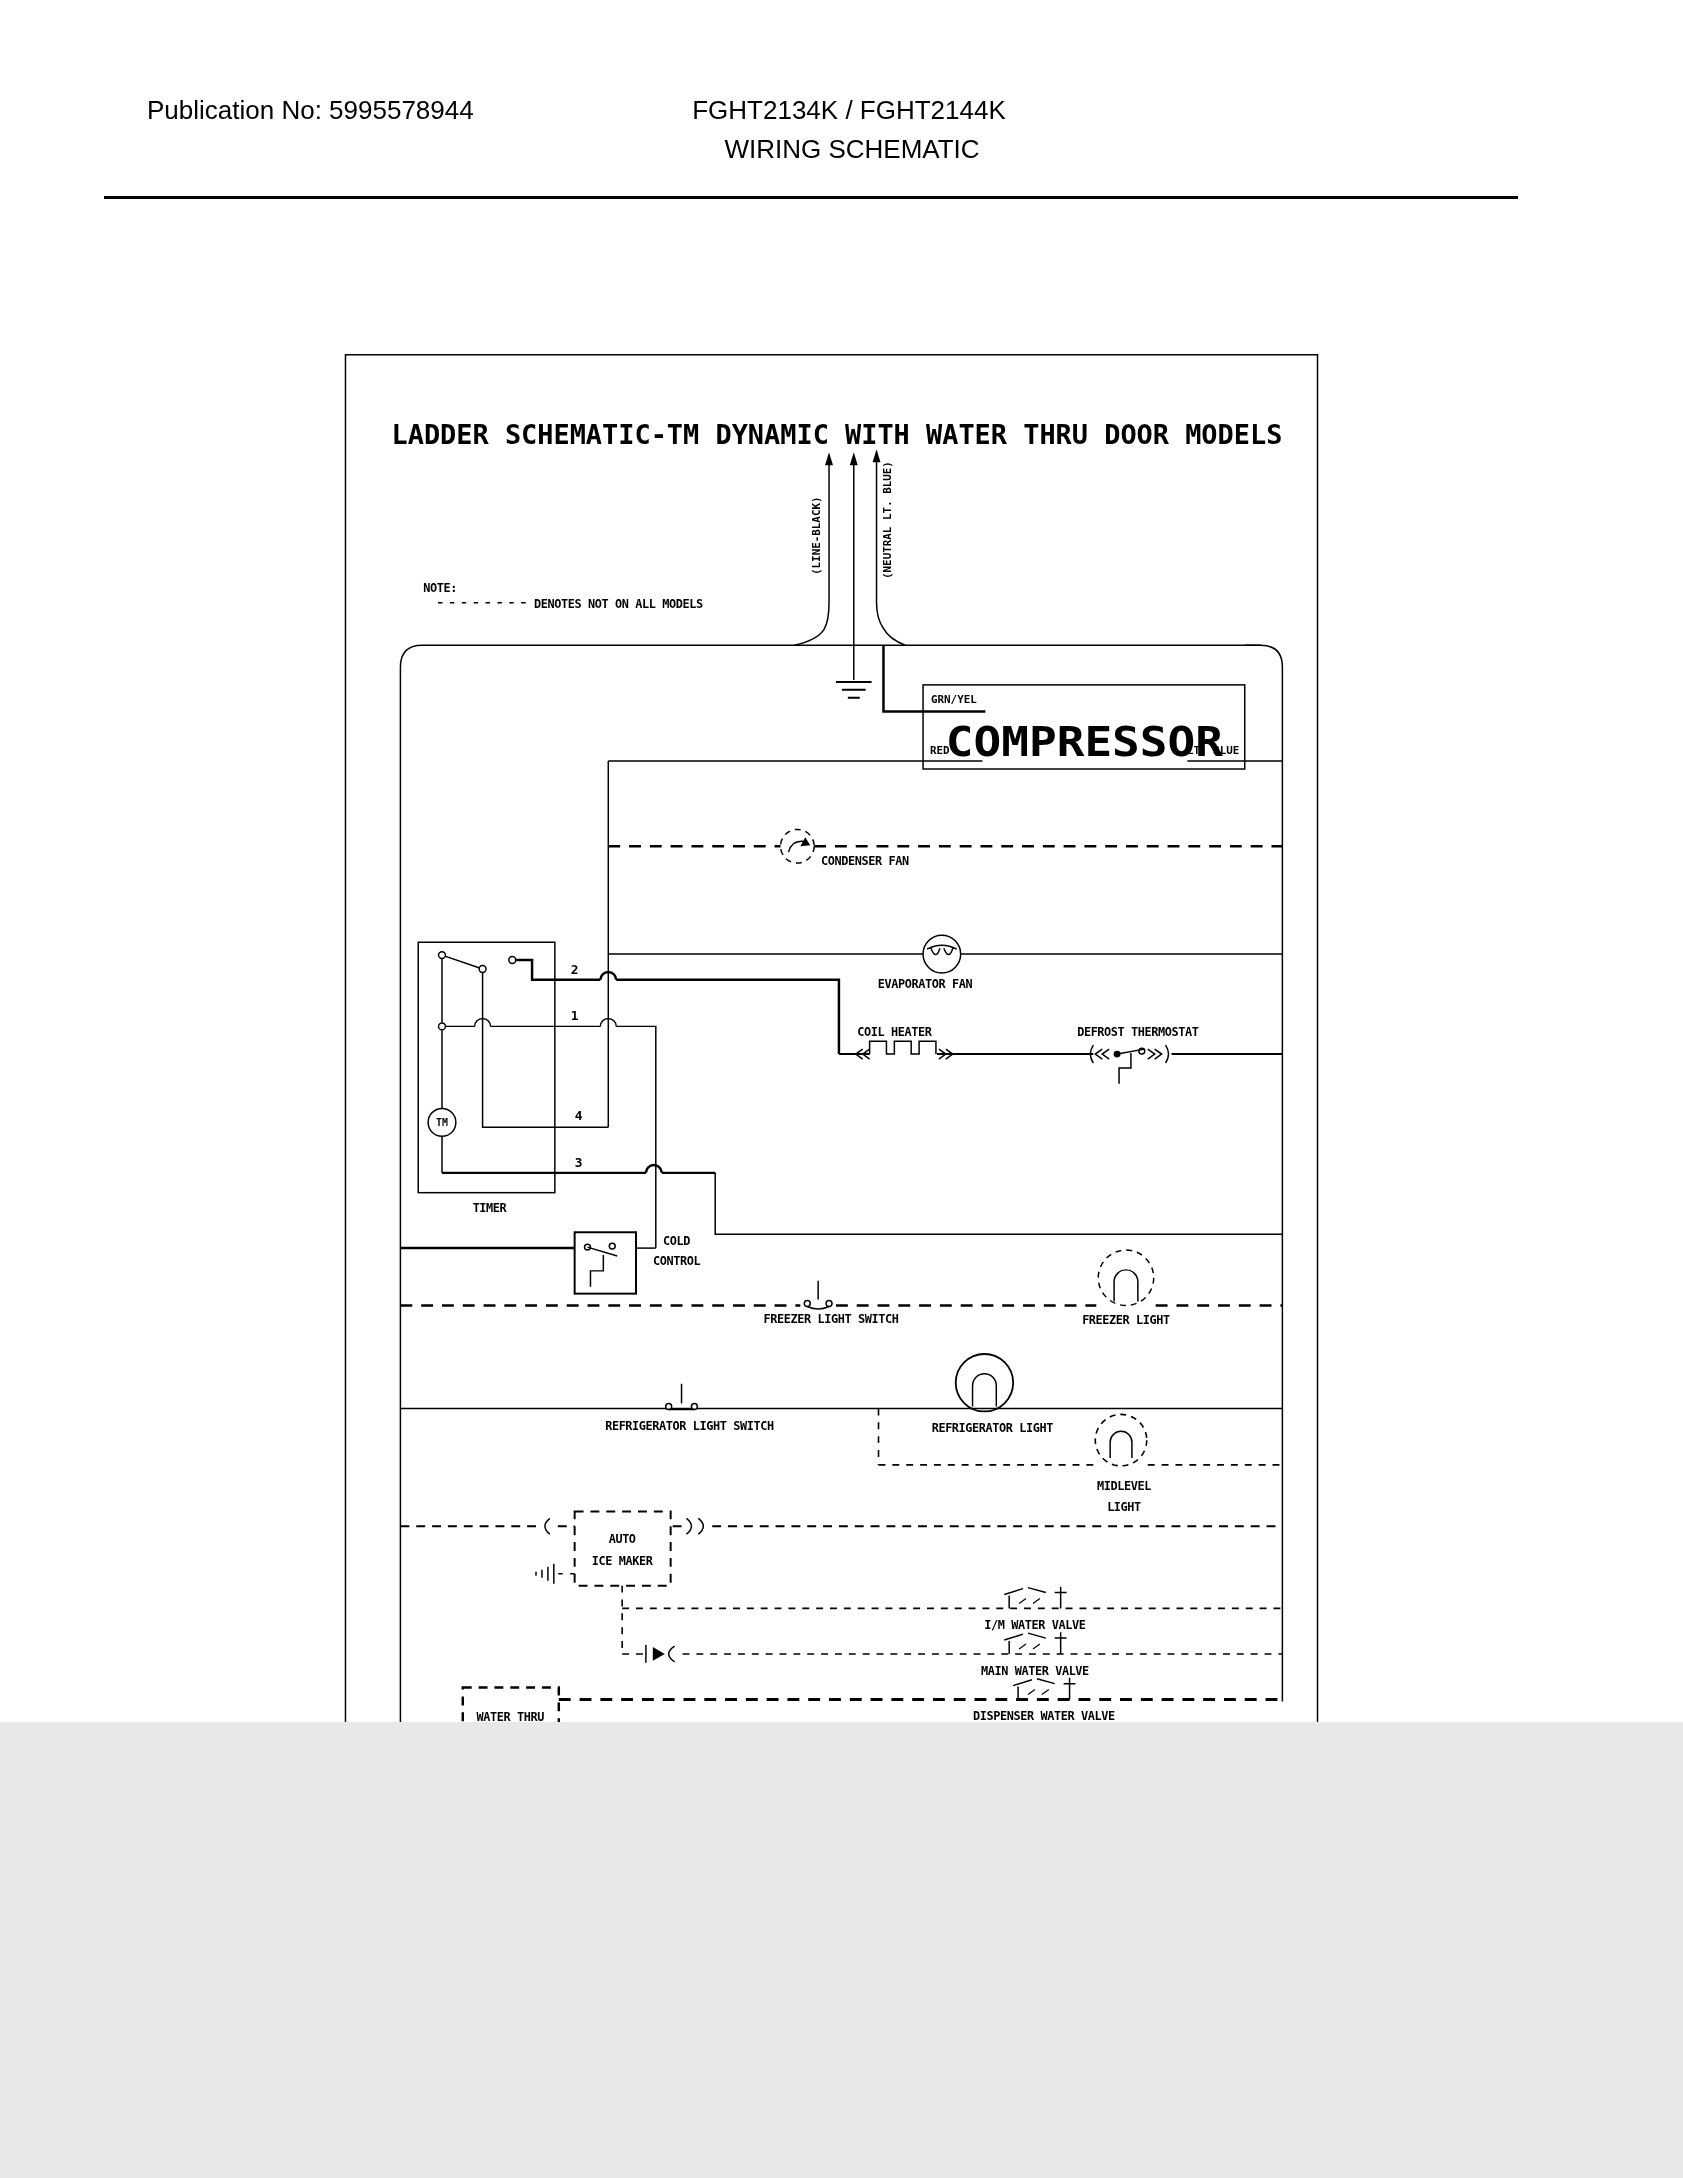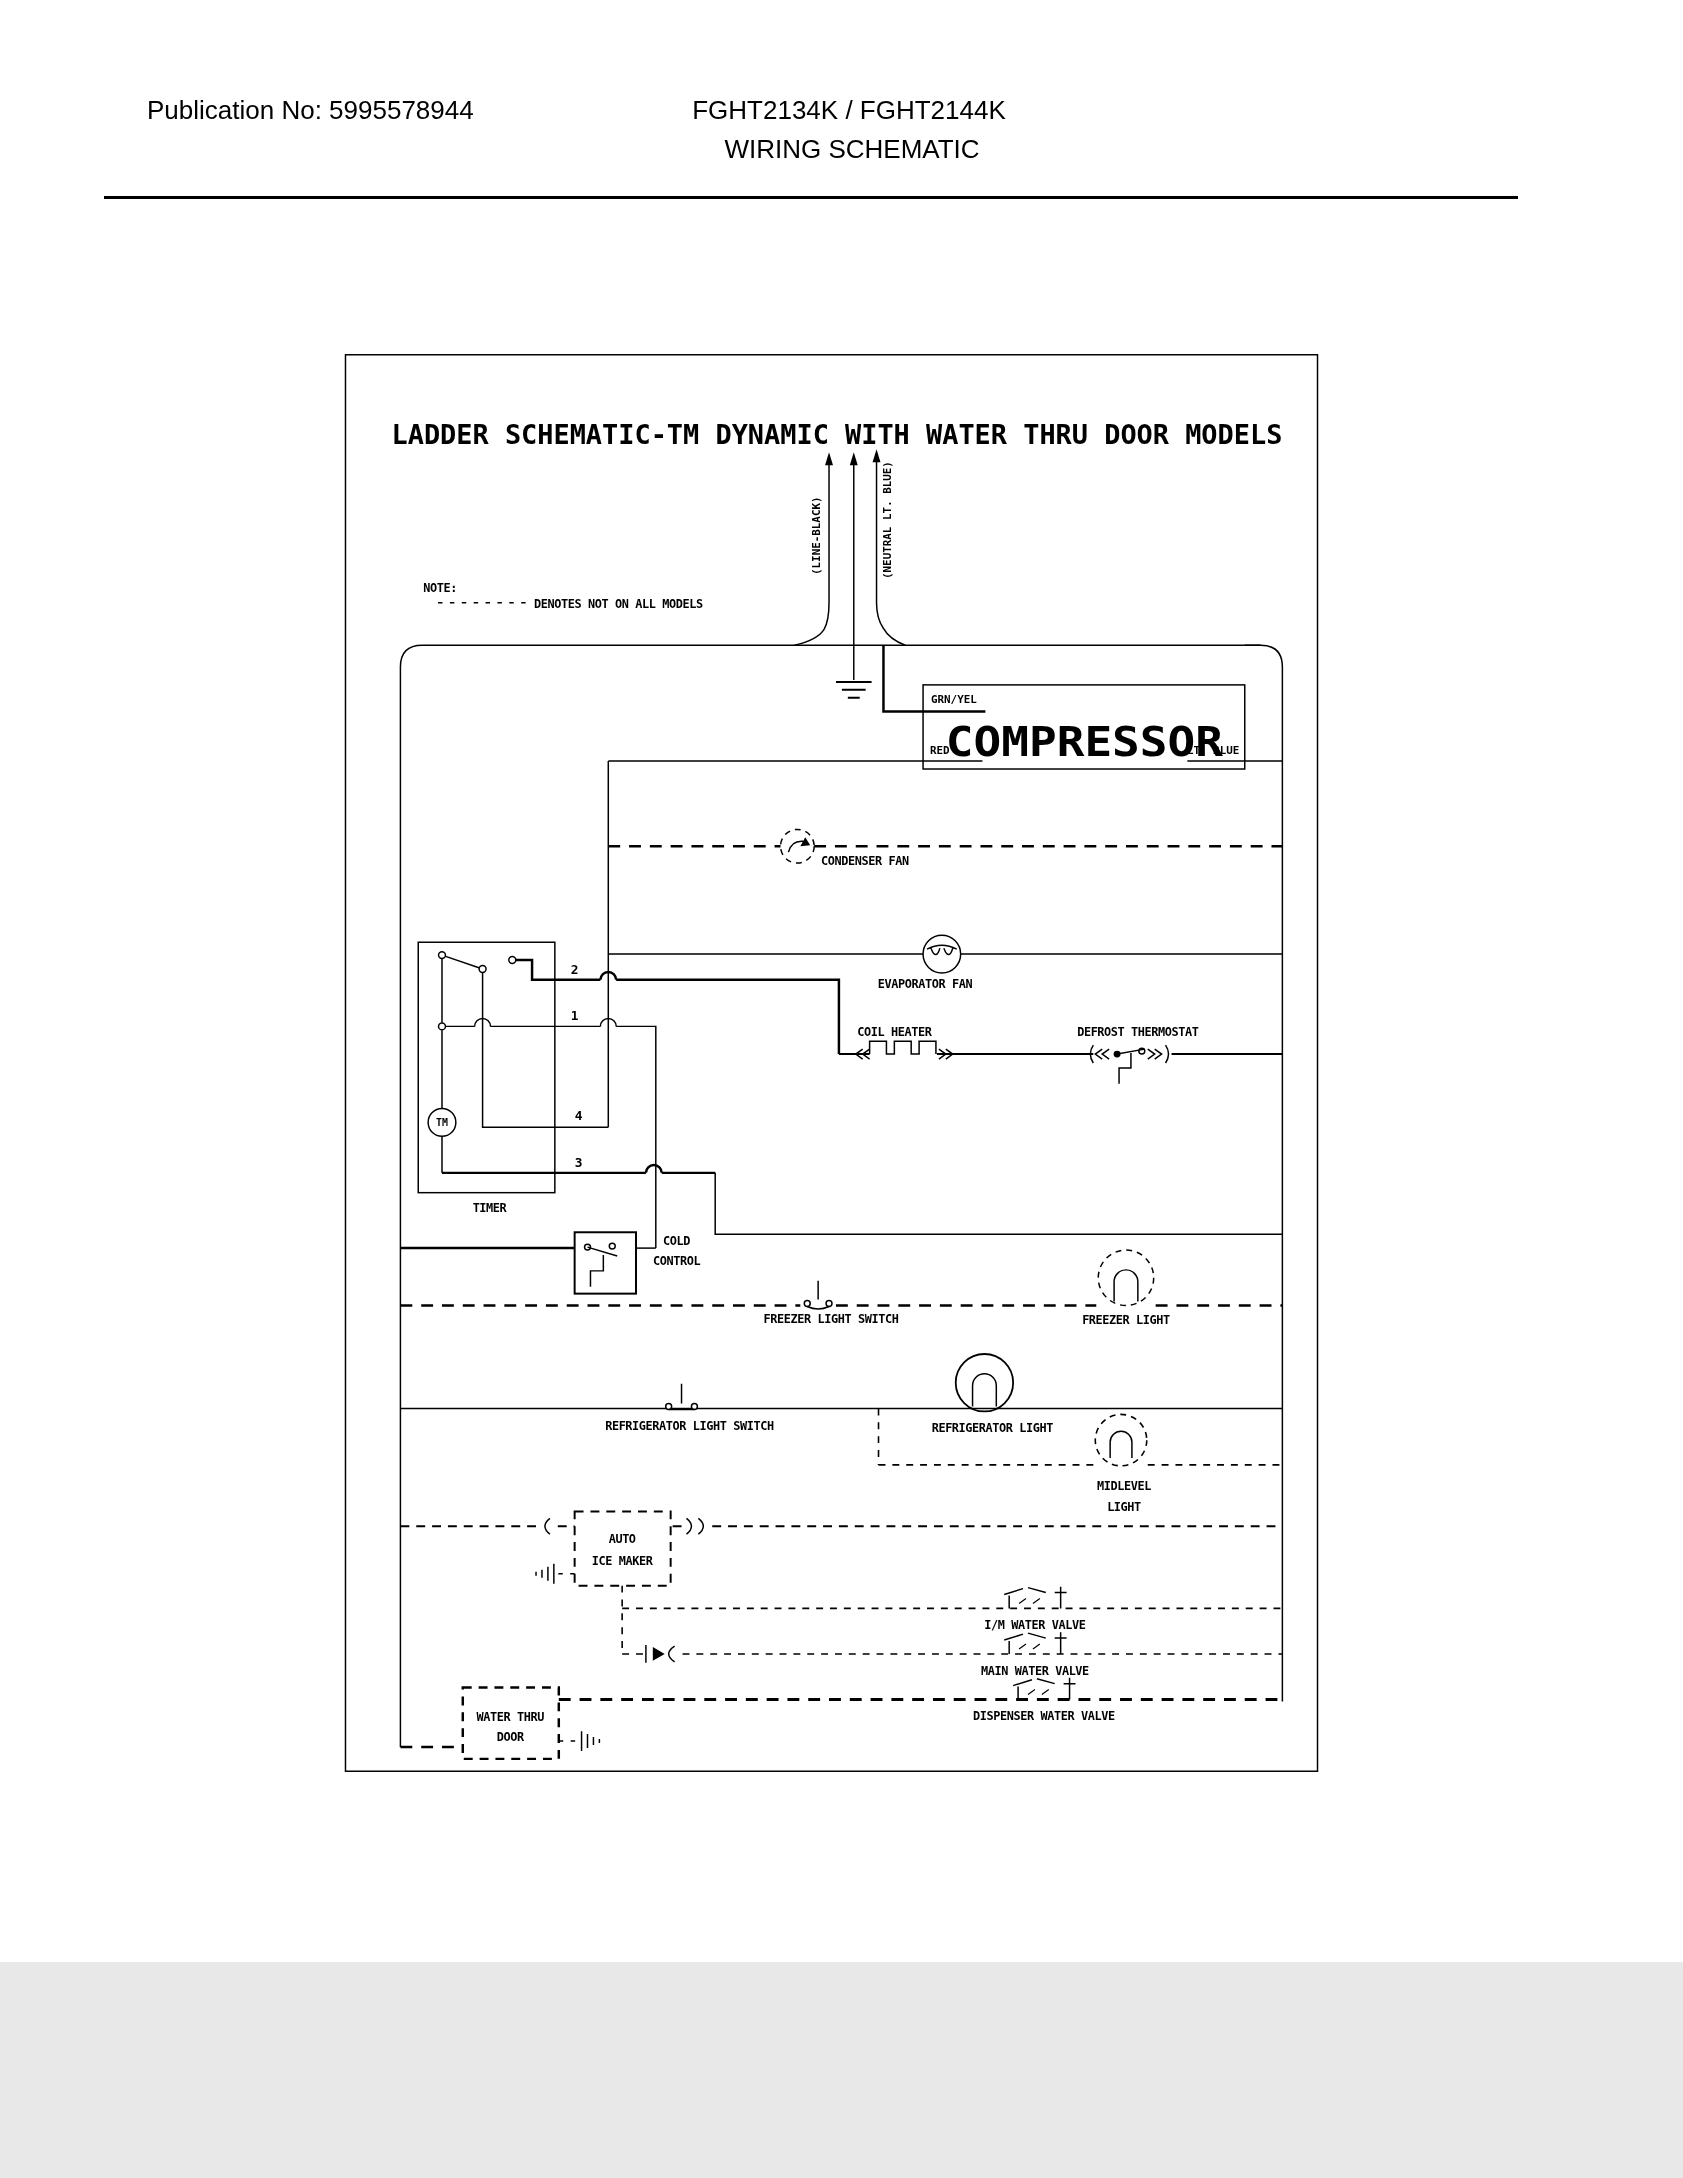--- a/index.html
+++ b/index.html
@@ -1,16 +1,16 @@
 <!DOCTYPE html>
 <html><head>
 <meta charset="utf-8">
 <style>
   html,body{margin:0;padding:0;background:#e8e8e8;}
-  .page{position:relative;width:1683px;height:1962px;background:#ffffff;
+  .page{position:relative;width:1683px;height:1722px;background:#ffffff;
         font-family:"Liberation Sans",sans-serif;color:#000;overflow:hidden;}
   .hdr{position:absolute;font-size:26px;white-space:nowrap;}
   .ctr{transform:translateX(-50%);text-align:center;}
   .rule{position:absolute;left:104px;top:196px;width:1414px;height:3px;background:#000;}
   svg{position:absolute;left:344px;top:353px;}
   svg .wire{stroke:#000;fill:none;stroke-width:1.5px;}
   svg .thick{stroke-width:2.5px;}
   svg .w2{stroke-width:2px;}
   svg .w3{stroke-width:3px;}
   svg .dashbig{stroke-dasharray:12 9;}

